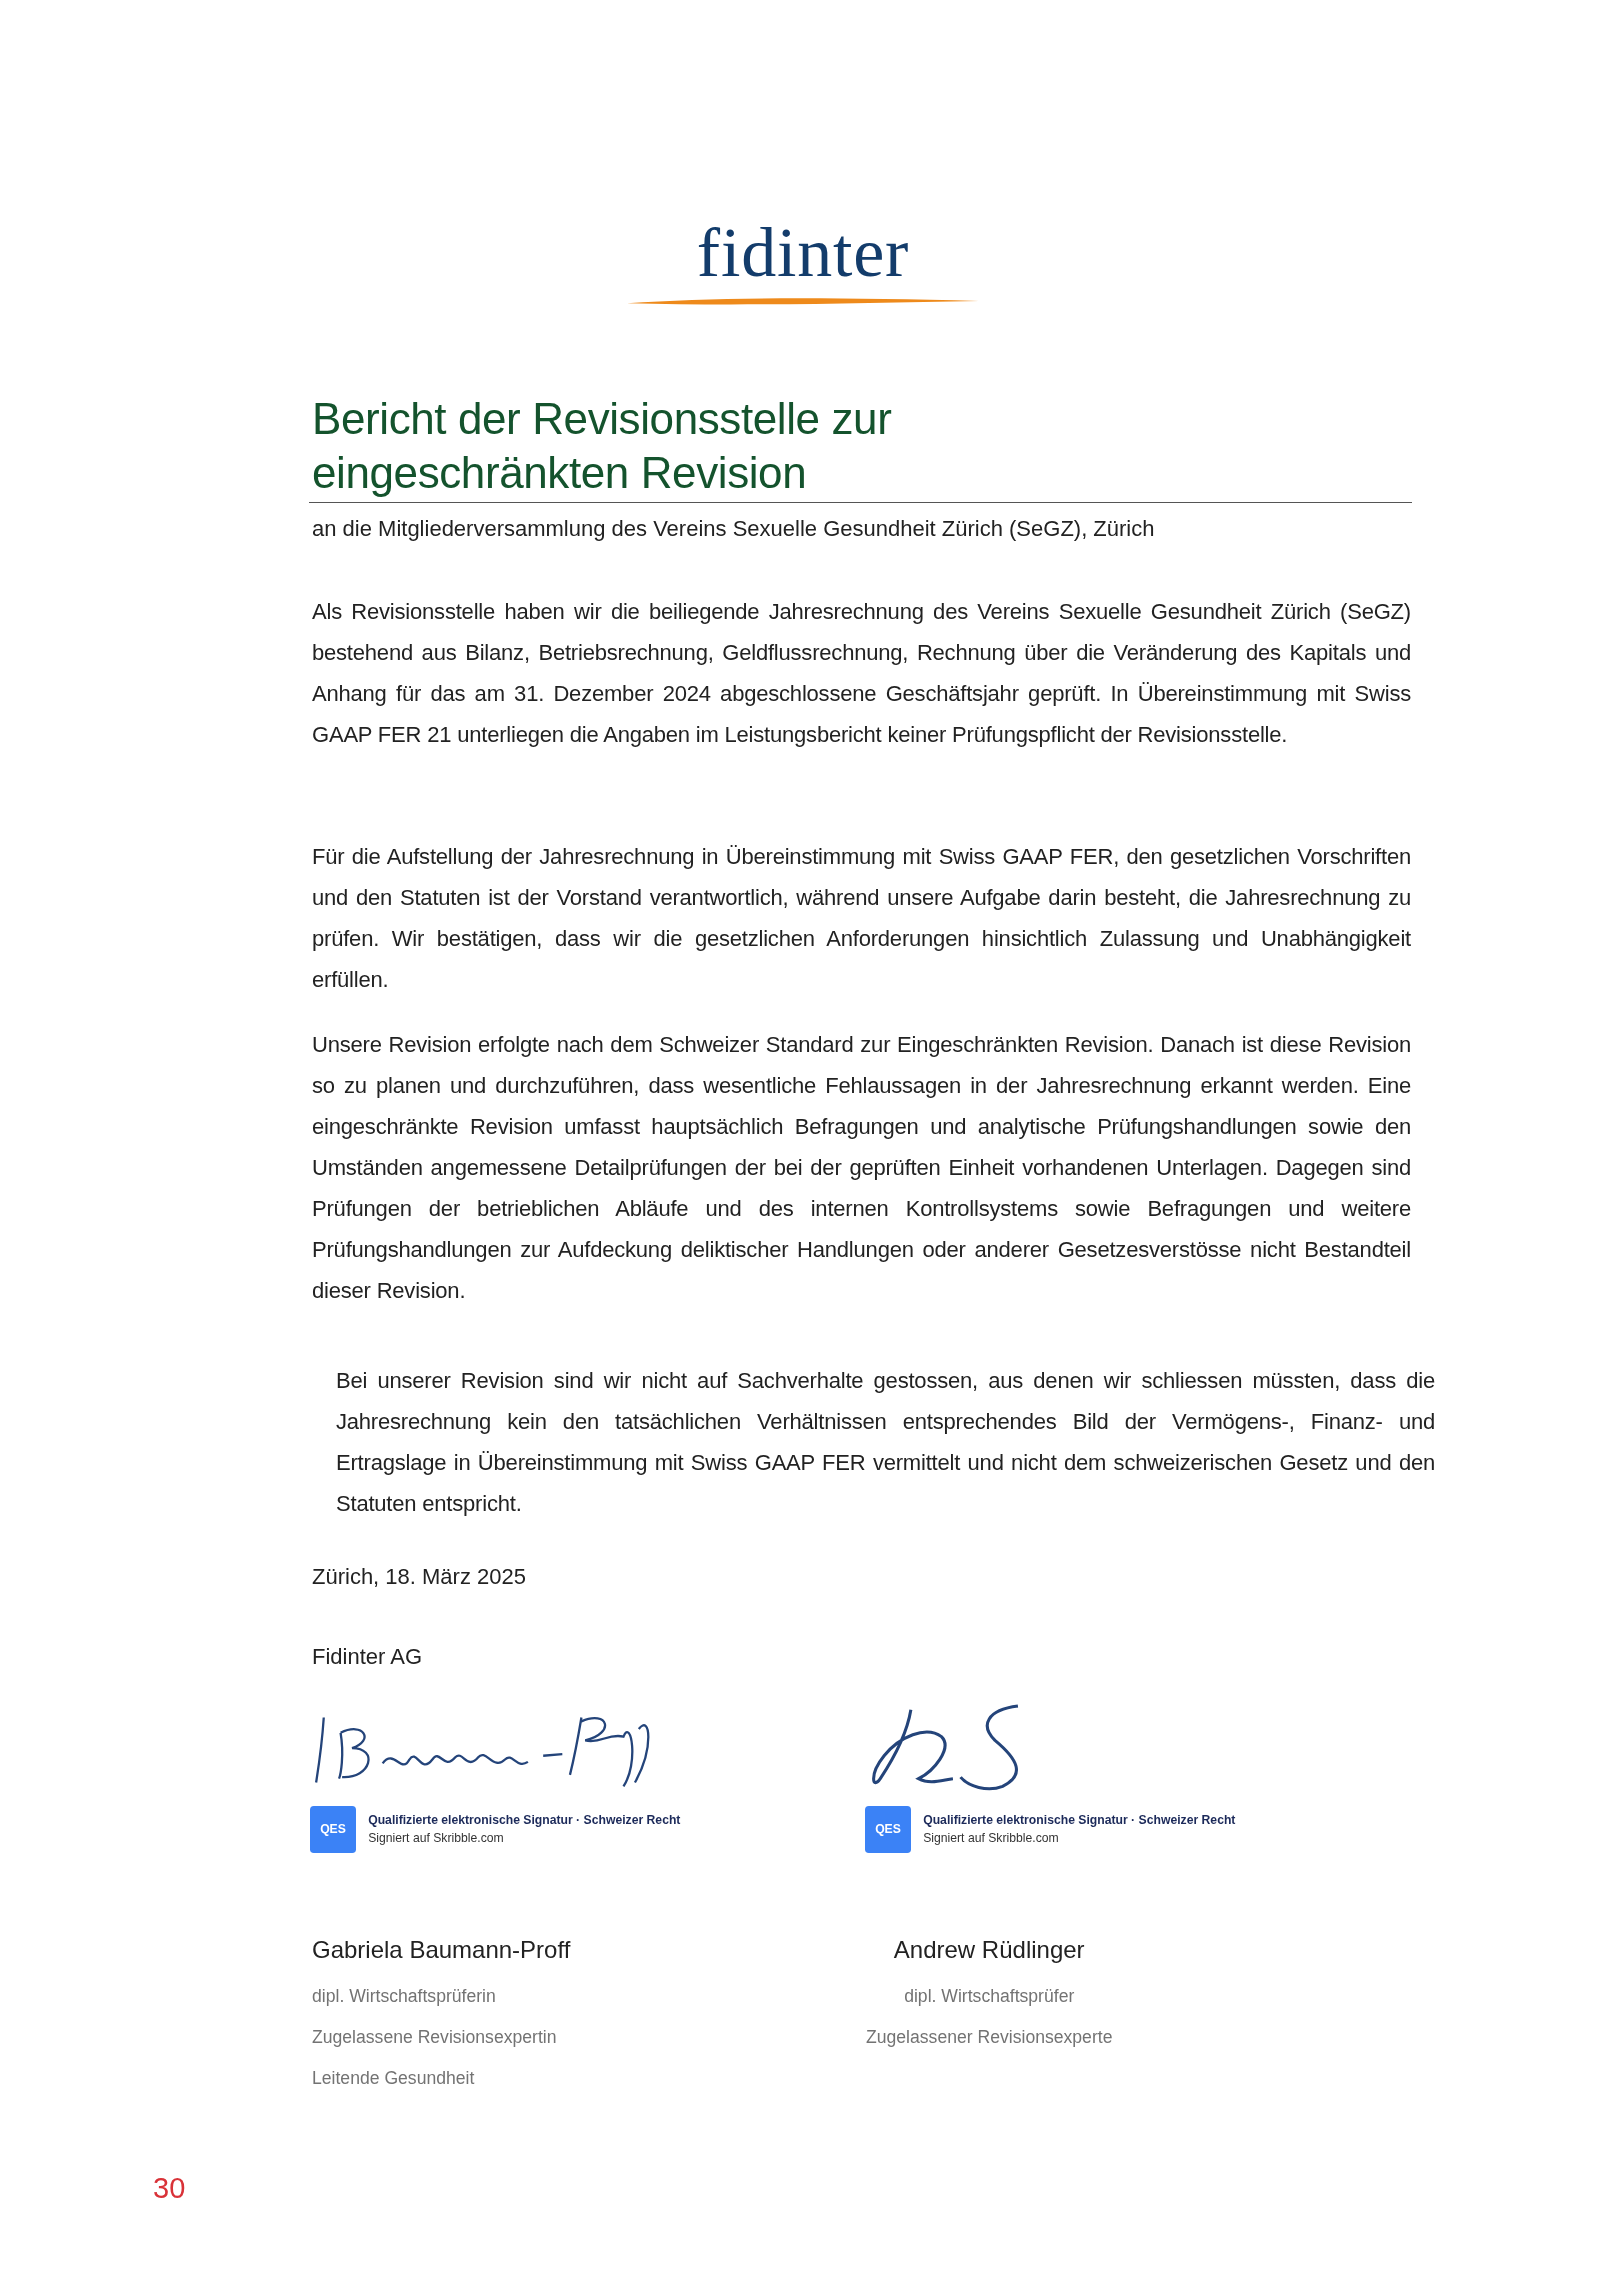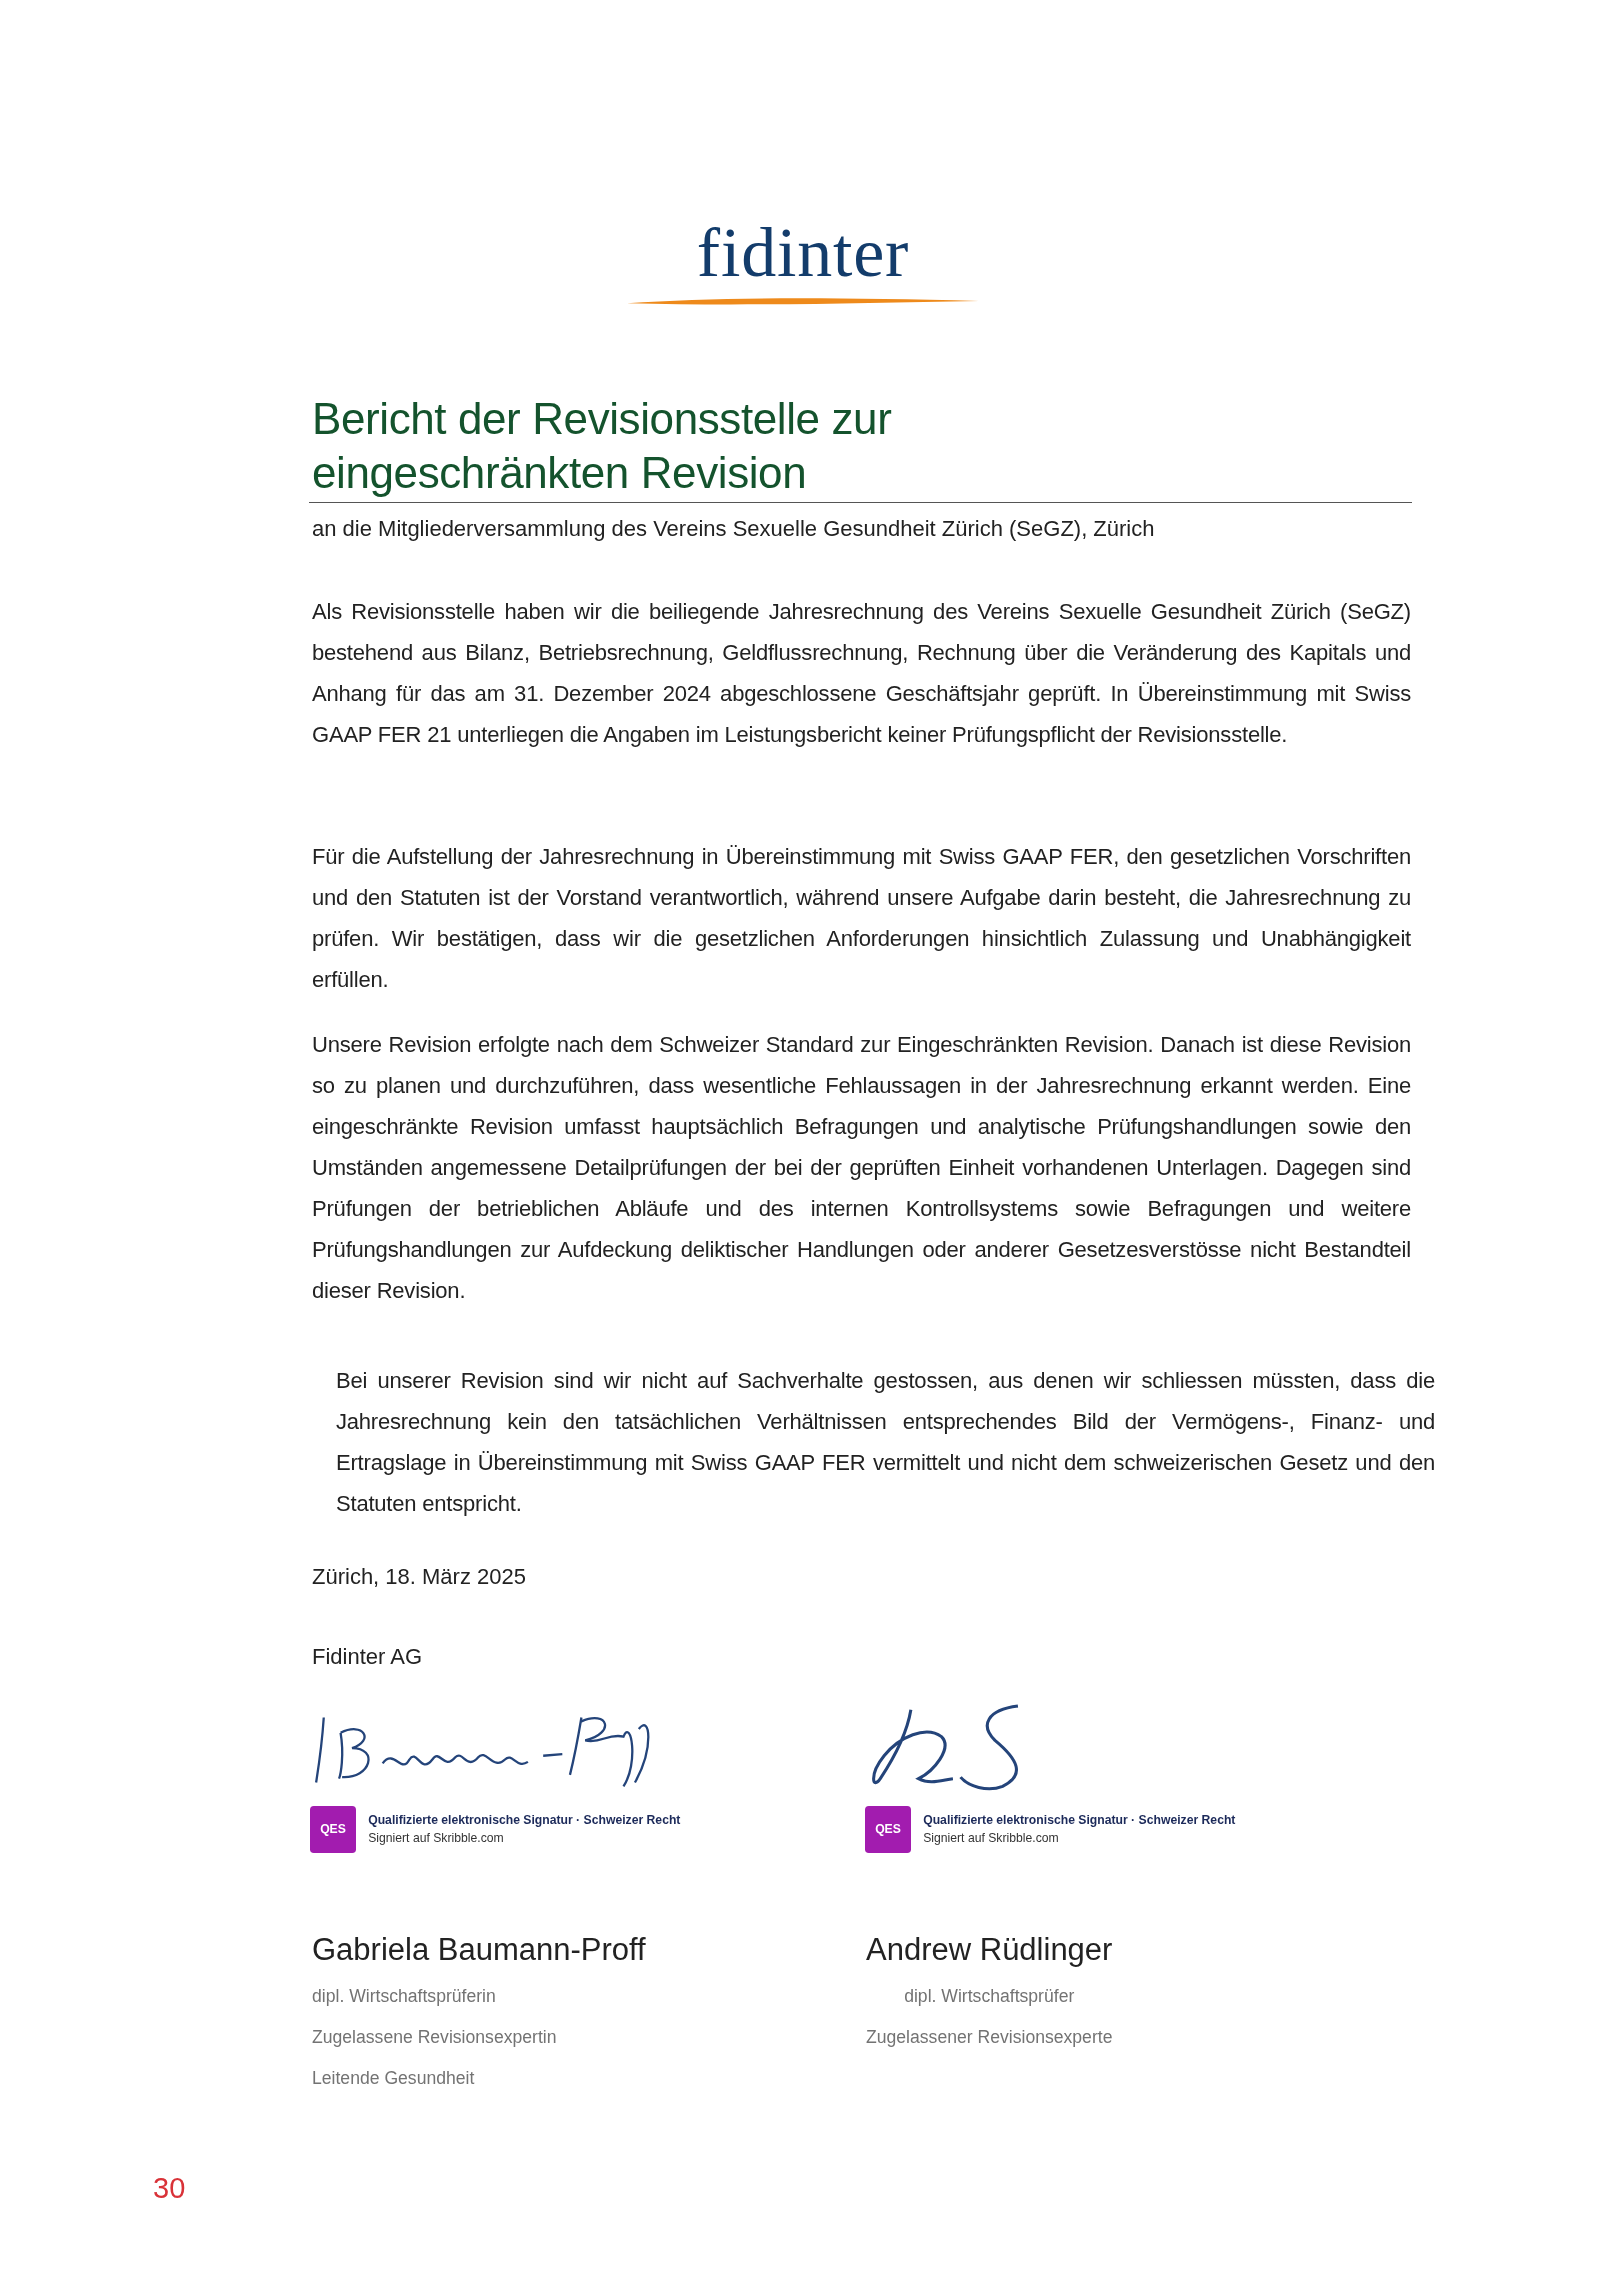--- a/index.html
+++ b/index.html
@@ -27,31 +27,31 @@
 
     .line { position: absolute; left: 312px; font-size: 22px; line-height: 31px; color: #222; }
     #place-date { top: 1561px; }
     #firm { top: 1641px; }
 
     .sig-block { position: absolute; width: 383px; }
     #sig1 { left: 310px; top: 1702px; }
     #sig2 { left: 865px; top: 1702px; }
     .sig-img { width: 367px; height: 96px; display: block; }
     .qes { display: flex; align-items: center; margin-top: 7.7px; }
-    .qes-badge { width: 26px; height: 47px; background: #a21caf; border-radius: 3.8px; color: #fff;
+    .qes-badge { width: 26px; height: 47px; background: #3b82f6; border-radius: 3.8px; color: #fff;
                  font-weight: bold; font-size: 12.2px; display: flex; align-items: center; justify-content: center;
                  width: 46px; }
     .qes-text { margin-left: 12.2px; }
     .qes-title { font-size: 12.2px; font-weight: bold; color: #1c2a5a; line-height: 18.4px; }
     .qes-sub { font-size: 12.2px; color: #333; line-height: 18.4px; }
 
     .person { position: absolute; }
     #person1 { left: 312px; top: 1934px; }
     #person2 { left: 866px; top: 1934px; text-align: center; }
-    .person-name { font-size: 31px; line-height: 31px; color: #222; margin-bottom: 10.7px; }
+    .person-name { font-size: 24px; line-height: 31px; color: #222; margin-bottom: 10.7px; }
     .person-role { font-size: 17.6px; line-height: 41px; color: #737373; }
 
     .page-number { position: absolute; left: 153px; top: 2172px; font-size: 29px; color: #d93238; }
   </style>
 </head>
 <body>
 
 <div class="logo">
   <div class="logo-text">fidinter</div>
   <svg class="logo-swoosh" viewBox="0 0 460 20">

